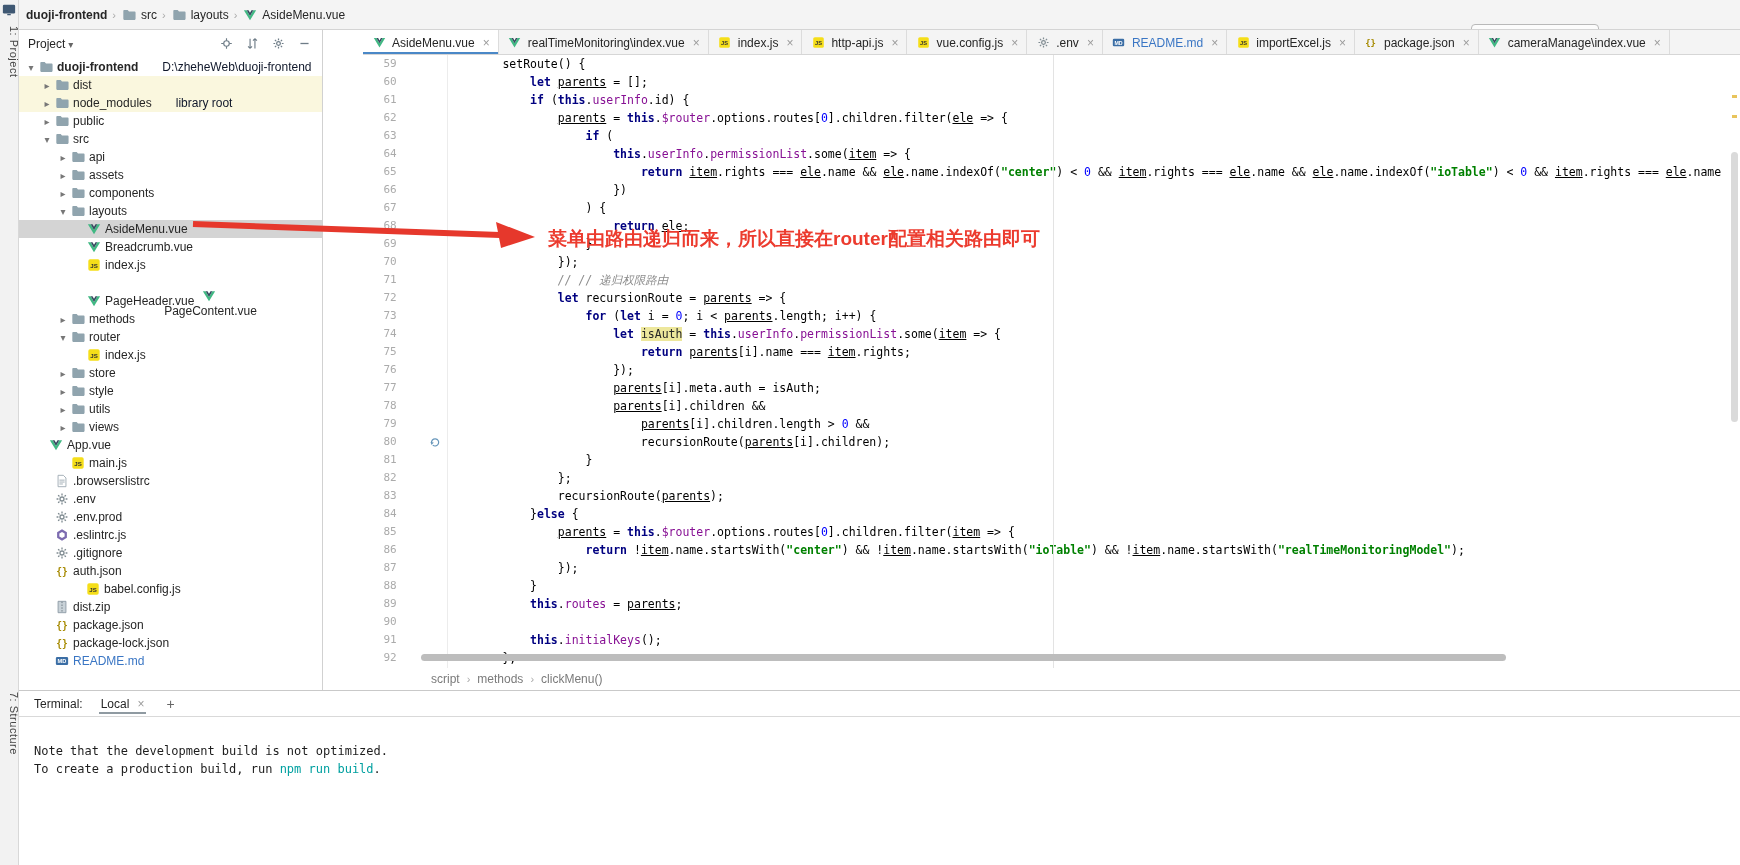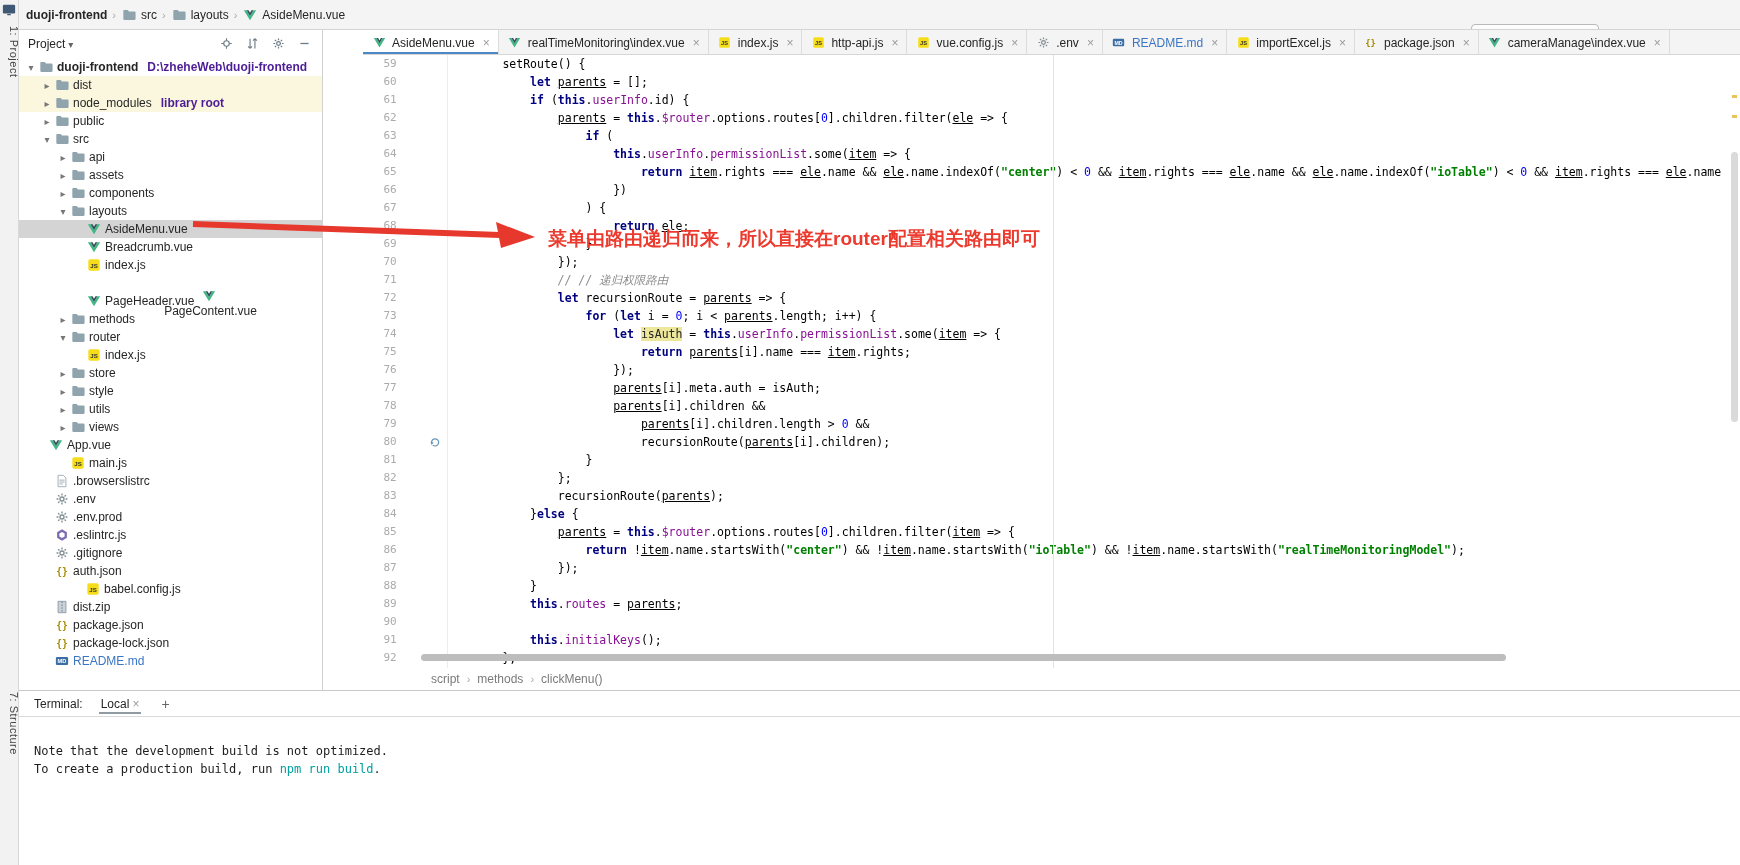--- a/index.html
+++ b/index.html
@@ -36,21 +36,21 @@
                  border-right:1px solid #D1D1D1;box-sizing:border-box;overflow:hidden;}
   .pp-header{height:27px;display:flex;align-items:center;padding:0 10px;color:#262626;}
   .pp-header .dd{color:#666;font-size:10px;margin-left:3px;}
   .pp-icons{margin-left:auto;display:inline-flex;gap:10px;align-items:center;}
   .pp-icons .icon svg{width:13px;height:13px;}
   #tree{position:absolute;left:0;right:0;top:28px;}
   .trow{height:18px;display:flex;align-items:center;white-space:nowrap;cursor:default;}
   .trow.selected{background:#D4D4D4;}
   .chev{width:14px;flex:0 0 14px;text-align:center;color:#777;font-size:10px;}
   .tlabel{margin-left:3px;}
-  .sub{color:#4c1d95;margin-left:9px;font-weight:bold;}
+  .sub{color:#0f172a;margin-left:24px;}
 
   
   #editor{position:absolute;left:363px;top:30px;width:1377px;height:660px;background:#fff;overflow:hidden;}
   #tabbar{position:absolute;left:0;top:0;right:0;height:25px;background:#F4F4F4;border-bottom:1px solid #D6D6D6;
           display:flex;overflow:hidden;white-space:nowrap;box-sizing:border-box;}
   .tab{display:inline-flex;align-items:center;height:25px;padding:0 8px;border-right:1px solid #DCDCDC;gap:5px;
        font-size:12px;color:#262626;box-sizing:border-box;}
   .tab .icon svg{width:13px;height:13px;}
   .tab.active{background:#FFFFFF;box-shadow:inset 0 -3px 0 #4A88C7;}
   .close{color:#9B9B9B;font-size:12px;margin-left:3px;}
@@ -79,21 +79,21 @@
   .vmark{position:absolute;right:2px;width:5px;height:3px;background:#E8C45C;}
   #ed-crumbs{position:absolute;left:0;right:0;top:638px;height:22px;background:#fff;display:flex;
              align-items:center;padding-left:68px;color:#7A7A7A;box-sizing:border-box;}
   #ed-crumbs .crumb-sep{margin:0 7px;}
 
   
   #terminal{position:absolute;left:18px;top:690px;width:1722px;height:175px;background:#fff;
             border-top:1px solid #C9C9C9;box-sizing:border-box;}
   .term-header{height:25px;border-bottom:1px solid #D9D9D9;display:flex;align-items:center;
                padding-left:16px;gap:16px;}
-  .term-tab{display:inline-flex;align-items:center;padding:4px 2px 3px 2px;box-shadow:inset 0 -2px 0 #8F9AA1;}
+  .term-tab{display:inline-flex;align-items:center;gap:5px;padding:4px 2px 3px 2px;box-shadow:inset 0 -2px 0 #8F9AA1;}
   .plus{color:#666;font-size:14px;padding:0 4px;}
   .term-body{padding:25px 0 0 16px;font:12px/18px "DejaVu Sans Mono",monospace;color:#1D1D1D;}
   .tt-d{color:#1D1D1D;}
   .tt-cmd{color:#00A0A0;}
 
   
   #arrow{position:absolute;left:185px;top:210px;z-index:99;pointer-events:none;}
   #ann-text{position:absolute;left:548px;top:226px;z-index:99;color:#EC3B2E;font-size:19px;font-weight:bold;
             pointer-events:none;white-space:nowrap;}
 </style>

